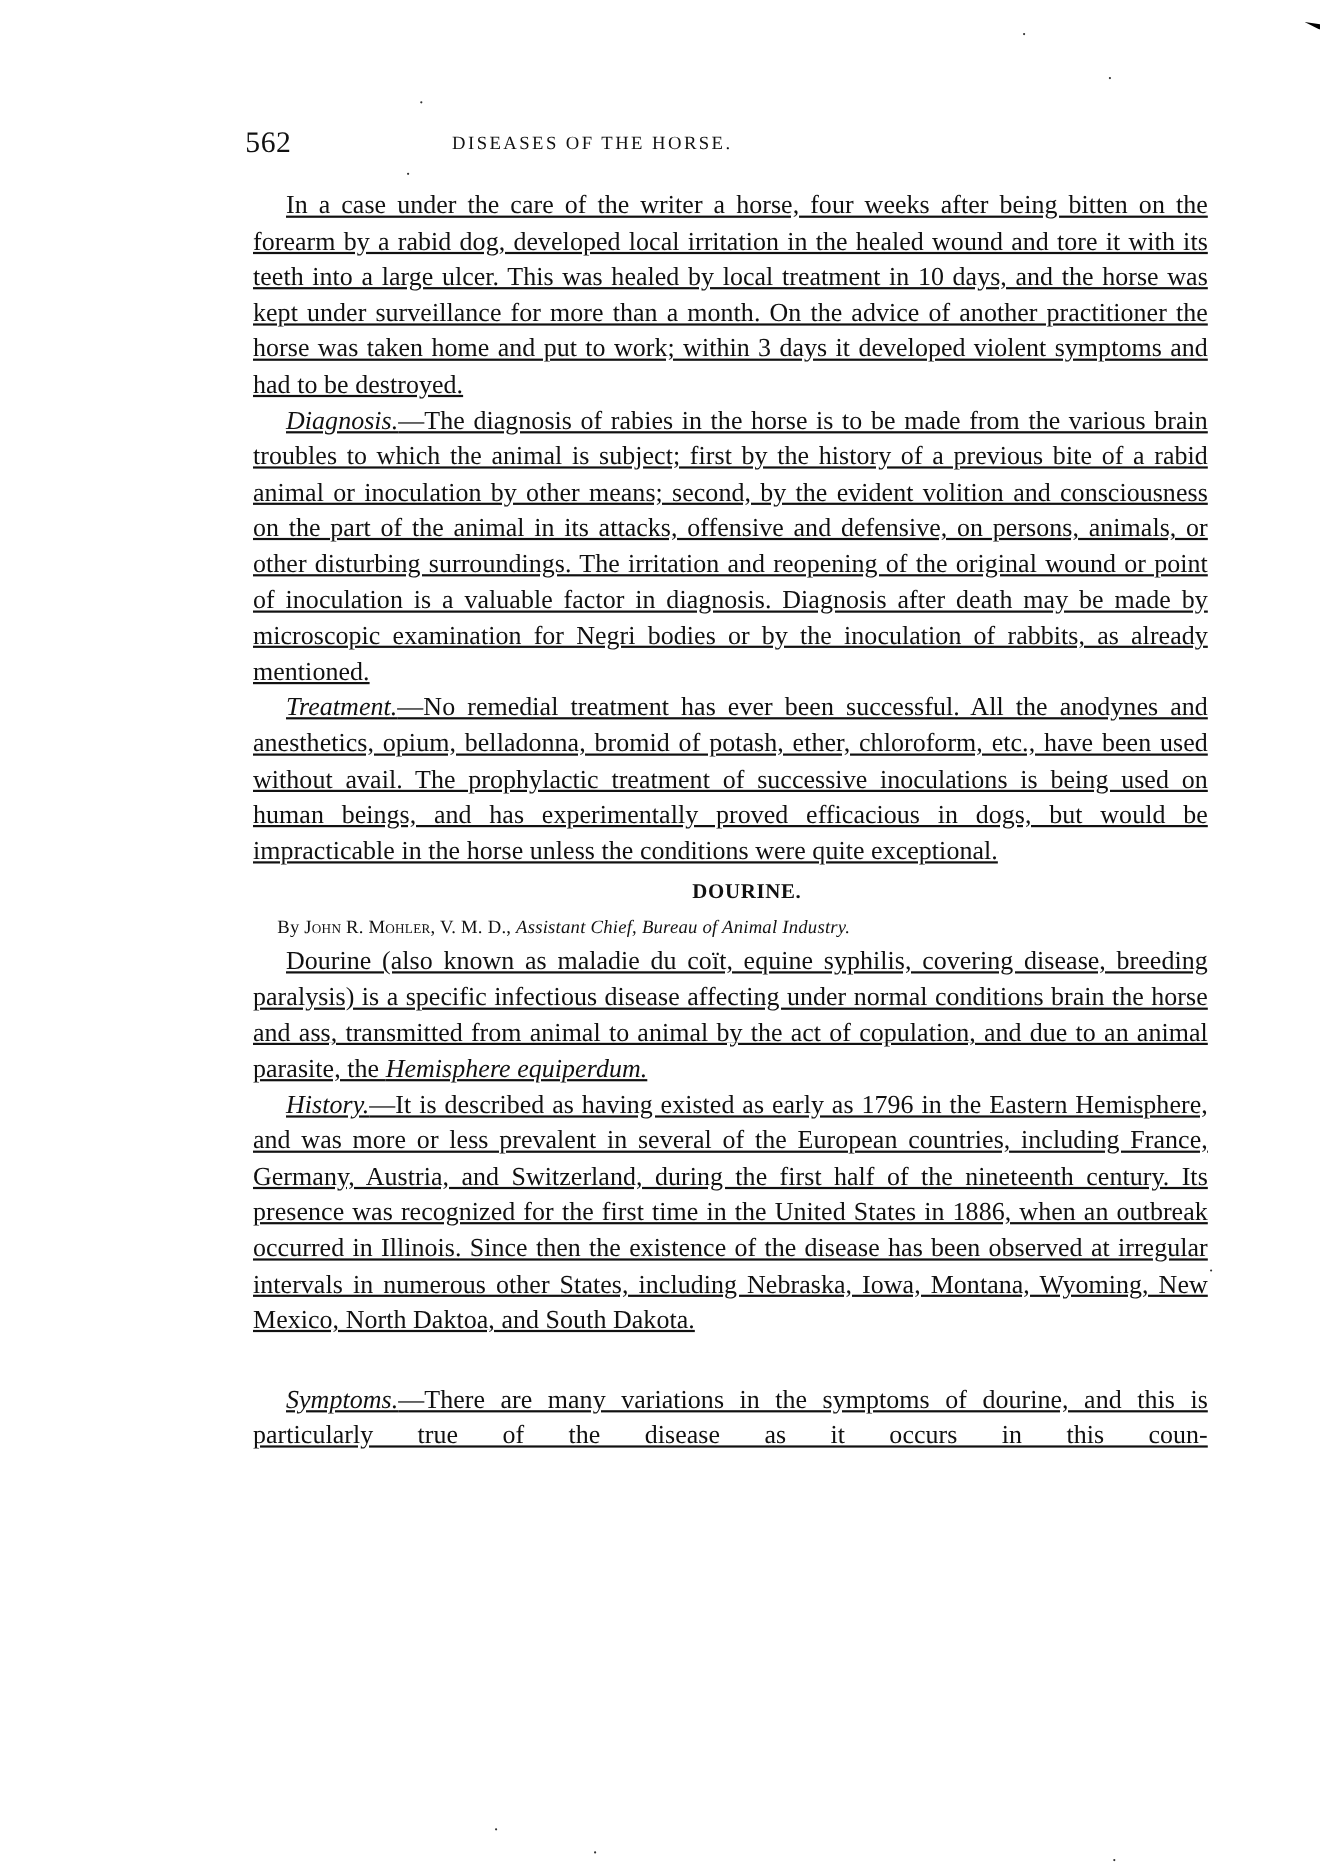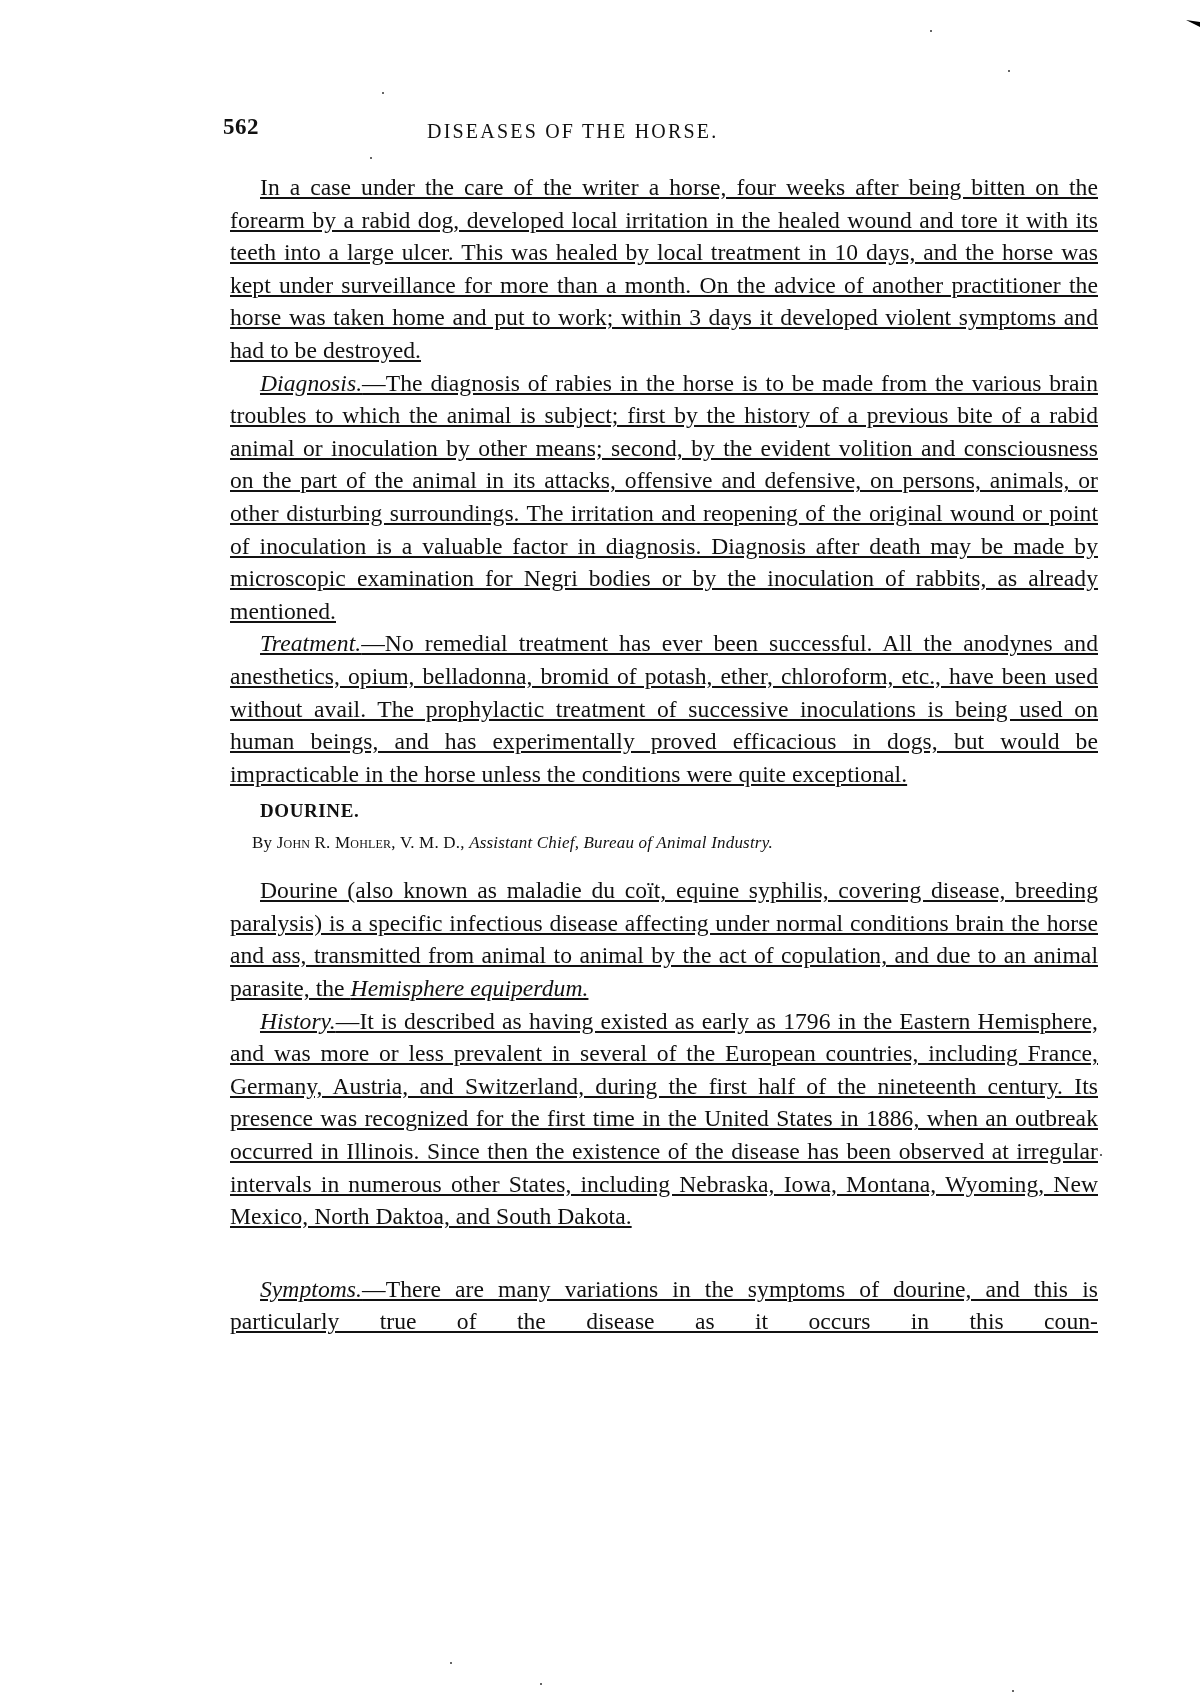--- a/index.html
+++ b/index.html
@@ -6,37 +6,37 @@
   body {
     width: 1200px; height: 1703px; position: relative; overflow: hidden;
     font-family: "Liberation Serif", "DejaVu Serif", serif; color: #111;
   }
   .corner-mark {
     position: absolute; left: 1186px; top: 20px; width: 14px; height: 7px;
     background: #000; clip-path: polygon(0 0, 100% 30%, 100% 100%);
   }
   .speck { position: absolute; width: 2px; height: 2px; background: #333; border-radius: 1px; }
   .running-head { position: absolute; top: 114px; left: 223px; width: 880px; height: 36px; }
-  .page-number { position: absolute; left: 0; top: 0; font-size: 23px; font-weight: bold; letter-spacing: 0.5px; }
+  .page-number { position: absolute; left: 0; top: 0; font-size: 27px; font-weight: normal; letter-spacing: 0.5px; }
   .running-title {
-    position: absolute; left: 204px; top: 6px; font-size: 20px; letter-spacing: 2.2px;
+    position: absolute; left: 188px; top: 6px; font-size: 17px; letter-spacing: 2.2px;
     text-transform: uppercase; font-weight: normal;
   }
   .column { position: absolute; left: 230px; width: 868px; top: 171px; }
   .para {
     margin: 0; font-size: 23.6px; line-height: 32.6px; text-align: justify;
     text-indent: 30px; hyphens: none; letter-spacing: 0.05px; text-decoration: underline;
   }
   .para i { font-style: italic; }
   .section-title {
-    text-align: left; font-weight: bold; font-size: 19px; letter-spacing: 0.6px;
+    text-align: center; font-weight: bold; font-size: 19px; letter-spacing: 0.6px;
     margin: 4px 0 0 0; height: 34px; line-height: 34px; padding-left: 30px;
   }
   .byline {
-    font-size: 17px; line-height: 30px; margin: 0 0 16px 0; padding-left: 22px;
+    font-size: 17px; line-height: 30px; margin: 0 0 0 0; padding-left: 22px;
     letter-spacing: 0.2px;
   }
   .byline .sc { font-variant: small-caps; }
   .byline i { font-style: italic; }
 </style>
 </head>
 <body>
 
 <div class="corner-mark"></div>
 <div class="speck" style="left:382px;top:92px"></div>

